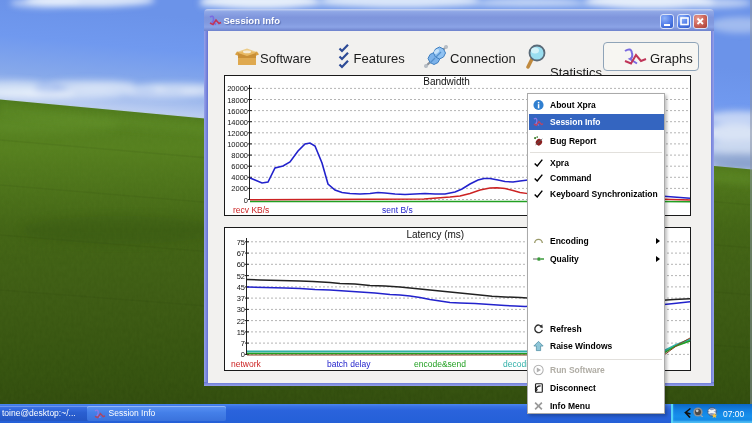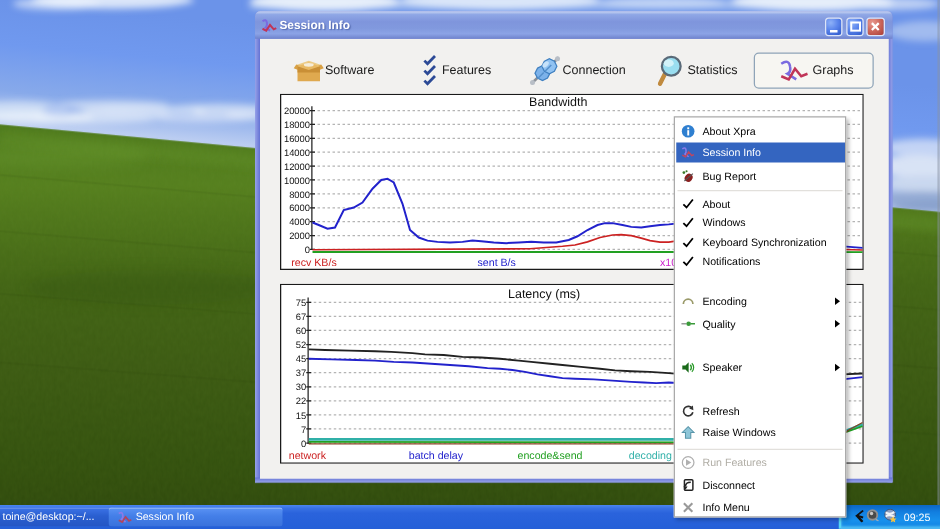--- a/index.html
+++ b/index.html
@@ -17,27 +17,27 @@
   #title-txt{position:absolute;left:20px;top:6px;font-size:9.5px;font-weight:bold;
        color:#fff;text-shadow:1px 1px 1px rgba(40,60,130,.5);}
   .tbtn{position:absolute;top:5px;width:14.5px;height:15px;border-radius:3px;
        border:1px solid #dce4f8;box-sizing:border-box;}
   .tbtn.blue{background:radial-gradient(circle at 30% 25%,#8fb2f8 0%,#5b85ec 45%,#2c56c8 100%);}
   .tbtn.red{background:radial-gradient(circle at 30% 25%,#e89a90 0%,#cf6a5e 45%,#a83c34 100%);}
   .tbtn svg{position:absolute;left:0;top:0;}
   #content{position:absolute;left:4px;top:21.5px;width:503px;height:352px;
        background:#f2f1ef;}
   
-  .toollabel{position:absolute;font-size:10px;color:#1a1a1a;}
+  .toollabel{position:absolute;font-size:13px;color:#1a1a1a;}
   #graphsbtn{position:absolute;left:399px;top:11.5px;width:96px;height:29px;
        border:1.5px solid #8fa4b8;border-radius:4px;background:#f7f6f2;box-sizing:border-box;}
   
-  #menu{position:absolute;left:539px;top:93px;width:138px;height:320.5px;z-index:10;
+  #menu{position:absolute;left:527px;top:93px;width:138px;height:320.5px;z-index:10;
         background:#fff;border:1px solid #aaa;box-sizing:border-box;
-        box-shadow:2px 2px 3px rgba(0,0,0,.25);font-size:8.5px;color:#000;}
+        box-shadow:2px 2px 3px rgba(0,0,0,.25);font-size:8.5px;color:#000;font-weight:bold;}
   .mrow{position:absolute;left:0;width:100%;height:16px;}
   .mtxt{position:absolute;left:22px;top:50%;transform:translateY(-50%);white-space:nowrap;}
   .mico{position:absolute;left:4.5px;top:50%;transform:translateY(-50%);width:11px;height:11px;}
   .gray{color:#b0ada5;}
   .marrow{position:absolute;right:4px;top:50%;transform:translateY(-50%);
           width:0;height:0;border-left:4px solid #000;border-top:3.5px solid transparent;
           border-bottom:3.5px solid transparent;}
   .msep{position:absolute;left:2px;width:132px;height:1px;background:#e2e0dc;}
   #mhl{position:absolute;left:1px;top:20px;width:135px;height:15.5px;background:#3465c0;}
   
@@ -190,21 +190,21 @@
     <line x1="13" y1="13" x2="18" y2="8" stroke="#5590cc" stroke-width="1.3"></line>
     <ellipse cx="13.5" cy="7.5" rx="3" ry="1.8" fill="#c6e2fa" transform="rotate(-45 13.5 7.5)"></ellipse>
   </g>
 </svg>
 <div class="toollabel" style="left:450px;top:51px">Connection</div>
 <svg class="abs" style="left:526px;top:44px" width="20" height="26" viewBox="0 0 20 26">
   <line x1="6" y1="15" x2="2" y2="23" stroke="#c08a3e" stroke-width="3.5" stroke-linecap="round"></line>
   <circle cx="11" cy="9" r="7.5" fill="#9adef0" stroke="#5a6a78" stroke-width="1.8"></circle>
   <ellipse cx="9" cy="6.5" rx="4" ry="3" fill="#d8f4fa" opacity=".9"></ellipse>
 </svg>
-<div class="toollabel" style="left:550px;top:51px">Statistics</div>
+<div class="toollabel" style="left:550px;top:65px">Statistics</div>
 <div id="graphsbtn" class="abs" style="left:602.5px;top:42px;width:96px;height:29px;border:1.5px solid #8fa4b8;border-radius:4px;background:#f7f6f2;box-sizing:border-box"></div>
 <svg class="abs" style="left:624px;top:48px" width="24" height="17" viewBox="0 0 24 17">
   <path d="M1,3 Q7,-1 8,5 Q9,10 6,11 L13,15.5" fill="none" stroke="#7a6ae0" stroke-width="2"></path>
   <path d="M1,13 L7,15.5 L12,7 L17,13 L22,11" fill="none" stroke="#c03558" stroke-width="2"></path>
 </svg>
 <div class="toollabel" style="left:650px;top:51px">Graphs</div>
 
 <svg class="abs" style="left:224px;top:75px" width="467" height="141">
   <rect x="0.5" y="0.5" width="466" height="140" fill="#fff" stroke="#1a1a1a"></rect>
   <text x="222.6" y="10" font-size="10" fill="#111" text-anchor="middle">Bandwidth</text>
@@ -334,85 +334,70 @@
         <circle cx="5" cy="1.8" r="1" fill="#3a7a2a"></circle>
         <line x1="3" y1="11" x2="11" y2="4" stroke="#555" stroke-width="1"></line>
       </svg>
     <div class="mtxt">Bug Report</div>
   </div>
   <div class="msep" style="top:57.5px"></div>
   <div class="mrow" style="top:60.5px">
     <svg class="mico" width="13" height="13" viewBox="0 0 13 13">
         <path d="M2,7 L5,10 L11,2.5" fill="none" stroke="#000" stroke-width="1.7"></path>
       </svg>
-    <div class="mtxt">About</div>
+    <div class="mtxt">Xpra</div>
   </div>
   <div class="mrow" style="top:76px">
     <svg class="mico" width="13" height="13" viewBox="0 0 13 13">
         <path d="M2,7 L5,10 L11,2.5" fill="none" stroke="#000" stroke-width="1.7"></path>
       </svg>
-    <div class="mtxt">Windows</div>
+    <div class="mtxt">Command</div>
   </div>
   <div class="mrow" style="top:91.5px">
     <svg class="mico" width="13" height="13" viewBox="0 0 13 13">
         <path d="M2,7 L5,10 L11,2.5" fill="none" stroke="#000" stroke-width="1.7"></path>
       </svg>
     <div class="mtxt">Keyboard Synchronization</div>
-  </div>
-  <div class="mrow" style="top:106.5px">
-    <svg class="mico" width="13" height="13" viewBox="0 0 13 13">
-        <path d="M2,7 L5,10 L11,2.5" fill="none" stroke="#000" stroke-width="1.7"></path>
-      </svg>
-    <div class="mtxt">Notifications</div>
   </div>
   <div class="mrow" style="top:157px">
     <svg class="mico" width="13" height="13" viewBox="0 0 13 13">
         <line x1="0" y1="6.5" x2="5" y2="6.5" stroke="#999" stroke-width="1.6"></line>
         <circle cx="7" cy="6.5" r="2.2" fill="#3a9a3a"></circle>
         <line x1="9" y1="6.5" x2="13" y2="6.5" stroke="#3a9a3a" stroke-width="1.6"></line>
       </svg>
     <div class="mtxt">Quality</div>
       <div class="marrow"></div>
   </div>
   <div class="mrow" style="top:139px">
     <svg class="mico" width="13" height="13" viewBox="0 0 13 13">
         <path d="M2,9 A4.5,4.5 0 0 1 11,9" fill="none" stroke="#9a9a6a" stroke-width="1.6"></path>
       </svg>
     <div class="mtxt">Encoding</div>
       <div class="marrow"></div>
   </div>
-  <div class="mrow" style="top:191.5px">
-    <svg class="mico" width="13" height="13" viewBox="0 0 13 13">
-        <polygon points="1,4.5 4,4.5 7,1.5 7,11.5 4,8.5 1,8.5" fill="#1a6a1a"></polygon>
-        <path d="M8.5,4 A3.5,3.5 0 0 1 8.5,9" fill="none" stroke="#2a9a2a" stroke-width="1.4"></path>
-        <path d="M10,2.5 A5.5,5.5 0 0 1 10,10.5" fill="none" stroke="#2a9a2a" stroke-width="1.2"></path>
-      </svg>
-    <div class="mtxt">Speaker</div>
-      <div class="marrow"></div>
-  </div>
   <div class="mrow" style="top:226.5px">
     <svg class="mico" width="13" height="13" viewBox="0 0 13 13">
         <path d="M10.5,4 A4.5,4.5 0 1 0 11,7.5" fill="none" stroke="#333" stroke-width="1.6"></path>
         <polygon points="11,1 11.5,5.5 7.5,4" fill="#333"></polygon>
       </svg>
     <div class="mtxt">Refresh</div>
   </div>
   <div class="mrow" style="top:243.5px">
     <svg class="mico" width="13" height="13" viewBox="0 0 13 13">
         <polygon points="6.5,1 12,6.5 9,6.5 9,12 4,12 4,6.5 1,6.5" fill="#8ec6d8" stroke="#5a96aa" stroke-width="1"></polygon>
       </svg>
     <div class="mtxt">Raise Windows</div>
   </div>
   <div class="msep" style="top:264.5px"></div>
   <div class="mrow gray" style="top:268px">
     <svg class="mico" width="13" height="13" viewBox="0 0 13 13">
         <circle cx="6.5" cy="6.5" r="5.5" fill="none" stroke="#b0b0b0" stroke-width="1.2"></circle>
         <polygon points="4.5,3.5 9.5,6.5 4.5,9.5" fill="#b0b0b0"></polygon>
       </svg>
-    <div class="mtxt">Run Features</div>
+    <div class="mtxt">Run Software</div>
   </div>
   <div class="mrow" style="top:286px">
     <svg class="mico" width="13" height="13" viewBox="0 0 13 13">
         <rect x="3" y="1.5" width="8" height="10" rx="1" fill="none" stroke="#222" stroke-width="1.4"></rect>
         <path d="M9,4 Q4,4 4,8" fill="none" stroke="#222" stroke-width="1.4"></path>
         <polygon points="2,8 6,8 4,11" fill="#222"></polygon>
       </svg>
     <div class="mtxt">Disconnect</div>
   </div>
   <div class="mrow" style="top:303.5px">
@@ -441,15 +426,15 @@
       <circle cx="6.5" cy="6.5" r="4" fill="#4a4a4a"></circle>
       <circle cx="5.5" cy="5" r="1.8" fill="#c8c8c8"></circle>
       <line x1="10" y1="11" x2="13" y2="13" stroke="#9ab" stroke-width="1.5"></line>
     </svg>
     <svg class="abs" style="left:33.5px;top:3px" width="11" height="11" viewBox="0 0 14 14">
       <circle cx="6.5" cy="6" r="5.5" fill="#8a9cc0"></circle>
       <path d="M1.5,3.5 Q6,7 11.5,3 M1.5,8 Q6,5 11.5,8.5" fill="none" stroke="#eef2f8" stroke-width="2.2"></path>
       <circle cx="6.5" cy="6" r="5.5" fill="none" stroke="#3a4a68" stroke-width=".8"></circle>
       <polygon points="9.5,7.5 10.6,9.8 13,10 11.2,11.6 11.8,14 9.5,12.7 7.2,14 7.8,11.6 6,10 8.4,9.8" fill="#f5c242"></polygon>
     </svg>
-    <div id="clock">09:25</div>
+    <div id="clock">07:00</div>
   </div>
 </div>
 
 </body></html>

